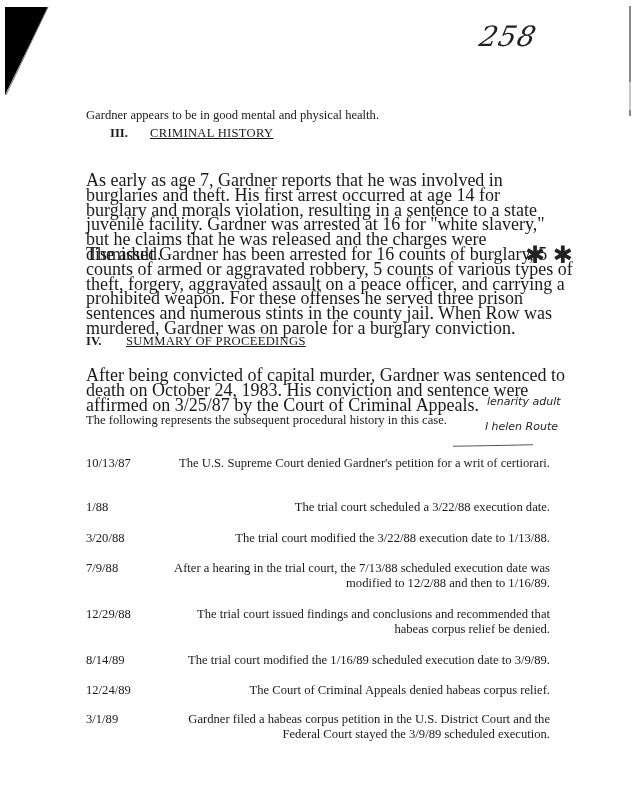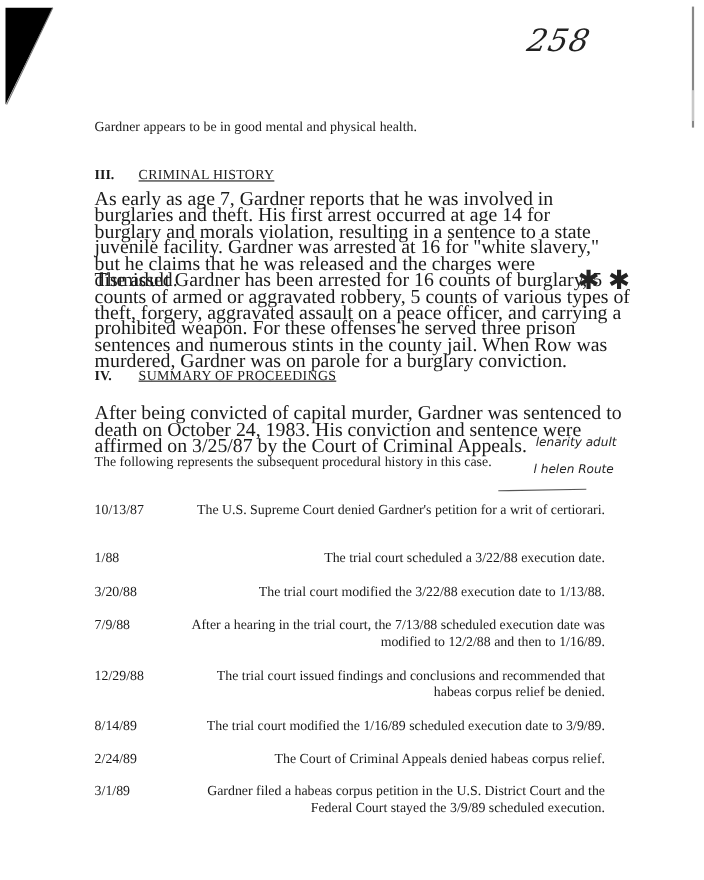--- a/index.html
+++ b/index.html
@@ -32,21 +32,21 @@
   <polygon points="5,7 48,7 5,95" fill="#000"></polygon>
   <line x1="48" y1="7" x2="6" y2="95" stroke="#777" stroke-width="1"></line>
 </svg>
 <div class="edge-line"></div>
 <div class="edge-line2"></div>
 
 <div class="page-no">258</div>
 
 <div class="text" style="top:108px;text-align:center;">Gardner appears to be in good mental and physical health.</div>
 
-<div class="heading" style="top:152px;">
+<div class="heading" style="top:126px;margin-left:24px;">
   <span class="num">III.</span><span class="title">CRIMINAL HISTORY</span>
 </div>
 
 <div class="p" style="top:173px; width:475px;">As early as age 7, Gardner reports that he was involved in burglaries and theft.   His first arrest occurred at age 14 for burglary and morals violation,  resulting in a sentence to a state juvenile facility.   Gardner was arrested at 16 for "white slavery," but he claims that he was released and the charges were dismissed.</div>
 <div class="p" style="top:247px; width:490px;">The adult Gardner has been arrested for 16 counts of burglary, 5 counts of armed or aggravated robbery, 5 counts of various types of theft, forgery, aggravated assault on a peace officer, and carrying a prohibited weapon.  For these offenses he served three prison sentences and numerous stints in the county jail.  When Row was murdered, Gardner was on parole for a burglary conviction.</div>
 
 <div class="hand" style="left:525px; top:241px; font-size:24px; font-style:normal;">✱ ✱</div>
 
 <div class="heading" style="top:334px;">
   <span class="num">IV.</span><span class="title">SUMMARY OF PROCEEDINGS</span>
@@ -78,20 +78,20 @@
   </div>
   <div class="row" style="top:607px;">
     <span class="date">12/29/88</span>
     <span class="desc">The trial court issued findings and conclusions and recommended that habeas corpus relief be denied.</span>
   </div>
   <div class="row" style="top:653px;">
     <span class="date">8/14/89</span>
     <span class="desc">The trial court modified the 1/16/89 scheduled execution date to 3/9/89.</span>
   </div>
   <div class="row" style="top:683px;">
-    <span class="date">2/24/89</span>
+    <span class="date">12/24/89</span>
     <span class="desc">The Court of Criminal Appeals denied habeas corpus relief.</span>
   </div>
   <div class="row" style="top:712px;">
     <span class="date">3/1/89</span>
     <span class="desc">Gardner filed a habeas corpus petition in the U.S. District Court and the Federal Court stayed the 3/9/89 scheduled execution.</span>
   </div>
 </div>
 
 </body></html>

